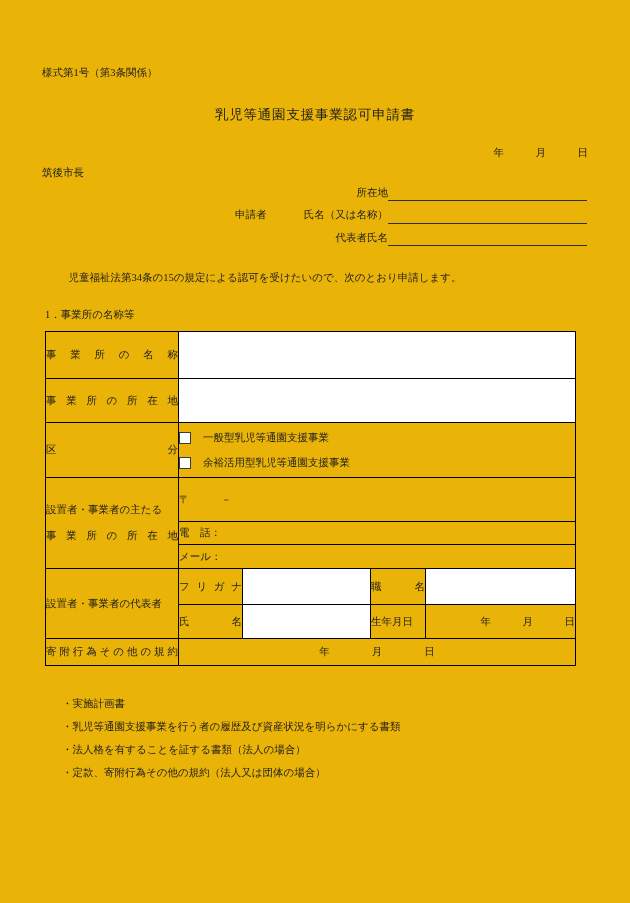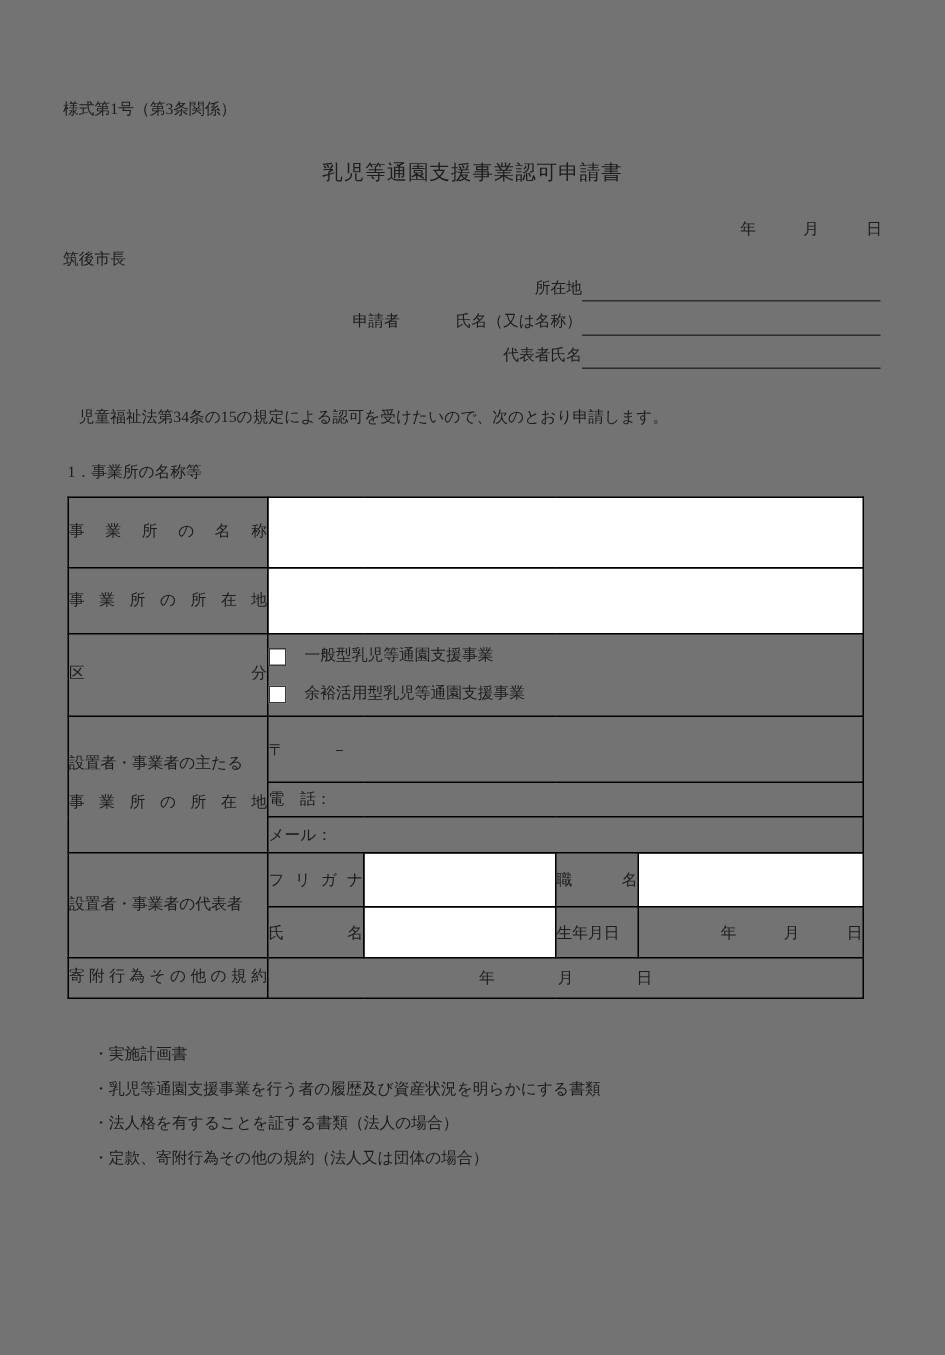--- a/index.html
+++ b/index.html
@@ -1,34 +1,34 @@
 <!DOCTYPE html>
 <html lang="ja"><head>
 <meta charset="utf-8">
 <style>
   html,body{margin:0;padding:0;background:#ffffff;}
   .page{
-    position:relative;width:630px;height:903px;background:#737373;
+    position:relative;width:630px;height:903px;background:#eab308;
     font-family:"Liberation Serif","DejaVu Serif",serif;
     color:#1c1c1c;overflow:hidden;
   }
   .abs{position:absolute;}
   .form-number{left:42px;top:66px;font-size:10.5px;}
   .title{left:0;right:0;top:106px;text-align:center;font-size:13.5px;
          font-weight:normal;letter-spacing:0.8px;margin:0;}
   .date-line{right:42px;top:146px;font-size:10.5px;}
   .addressee{left:42px;top:166px;font-size:10.5px;}
 
   .applicant{left:235px;top:181px;width:352px;font-size:10.5px;}
   .app-row{display:flex;height:22.5px;align-items:center;}
   .app-label{flex:1;text-align:right;line-height:17px;white-space:nowrap;}
   .app-role{line-height:17px;white-space:nowrap;}
   .uline{width:199px;border-bottom:1px solid #2e2e2e;height:17px;}
 
-  .statement{left:42px;top:271px;font-size:10.5px;text-indent:1em;}
+  .statement{left:58px;top:271px;font-size:10.5px;text-indent:1em;}
   .sec-heading{font-size:10.5px;}
   .sec1-heading{left:45px;top:308px;}
 
   .tablewrap{left:45px;top:331px;}
   table.t1{border-collapse:collapse;table-layout:fixed;width:530px;
            font-size:10.5px;color:#1c1c1c;}
   table.t1 td{border:1px solid #000000;padding:0;vertical-align:middle;overflow:hidden;font-family:Liberation Serif, serif;}
   td.lbl{padding:0 6px;}
   td.lbl div{line-height:26px;}
   .j{text-align:justify;text-align-last:justify;}

